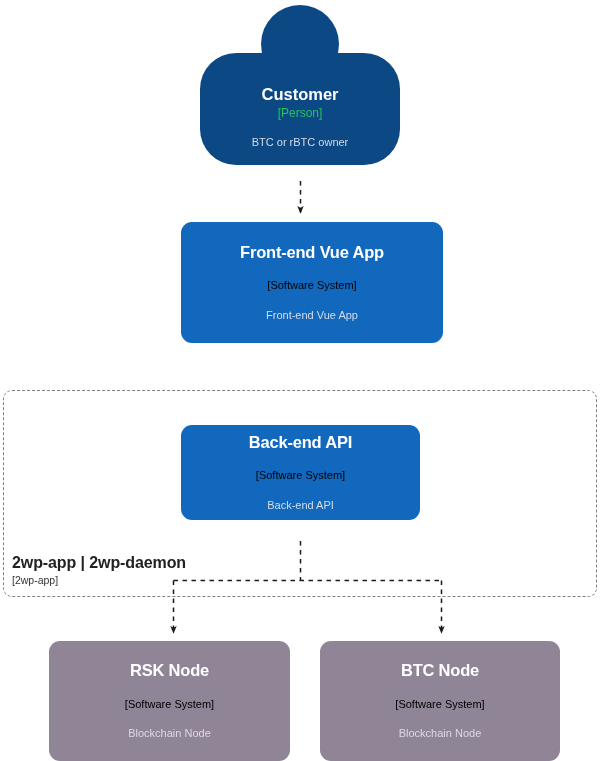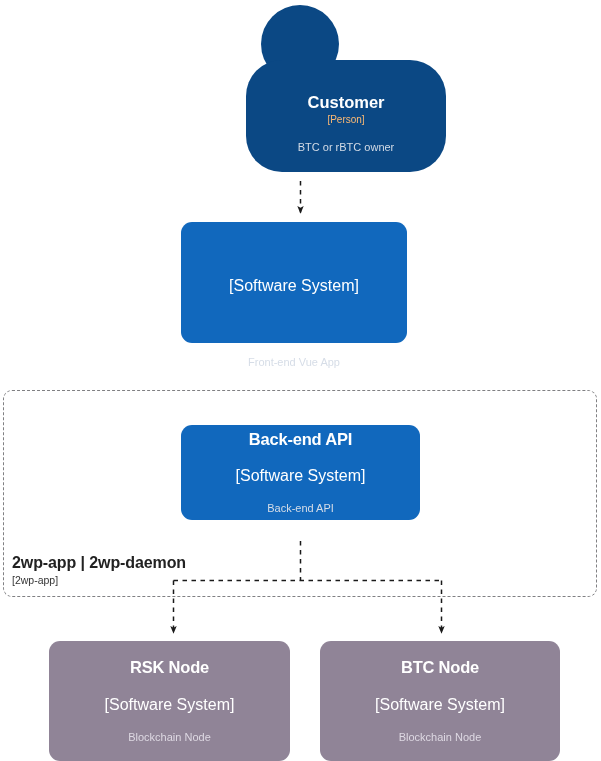--- a/index.html
+++ b/index.html
@@ -63,23 +63,23 @@
     padding: 4px 10px;
   }
   .node .title {
     font-size: 16.5px;
     font-weight: bold;
     color: #ffffff;
     line-height: 1.18;
     letter-spacing: -0.2px;
   }
   .node .type {
-    font-size: 16px;
+    font-size: 11px;
     font-weight: normal;
-    color: #ffffff;
+    color: #000000;
     line-height: 1.25;
     margin-top: 17px;
   }
   .node .desc {
     font-size: 11px;
     font-weight: normal;
     color: #d6dde7;
     line-height: 1.3;
     margin-top: 15px;
   }
@@ -90,61 +90,59 @@
     left: 261px;
     top: 5px;
     width: 78px;
     height: 78px;
     border-radius: 50%;
     background: #0B4884;
   }
   .person-body {
     position: absolute;
     left: 200px;
-    top: 60px;
+    top: 53px;
     width: 200px;
     height: 112px;
     background: #0B4884;
     border-radius: 36px;
     box-sizing: border-box;
     display: flex;
     flex-direction: column;
     align-items: center;
     justify-content: center;
     text-align: center;
     padding-top: 16px;
-    margin-left: 46px;
   }
   .person-body .title {
     font-size: 16.5px;
     font-weight: bold;
     color: #ffffff;
     line-height: 1.18;
   }
   .person-body .type {
-    font-size: 10px;
-    color: #fdba74;
+    font-size: 12px;
+    color: #22c55e;
     line-height: 1.25;
     margin-top: 1px;
   }
   .person-body .desc {
     font-size: 11px;
     color: #d3dbe6;
     line-height: 1.3;
     margin-top: 14px;
   }
 
   
   .node-frontend {
     left: 181px;
     top: 222px;
-    width: 226px;
+    width: 262px;
     height: 121px;
     background: #1168BD;
-    gap: 44px;
   }
   .node-backend {
     left: 181px;
     top: 425px;
     width: 239px;
     height: 95px;
     background: #1168BD;
   }
   .node-rsk {
     left: 49px;

